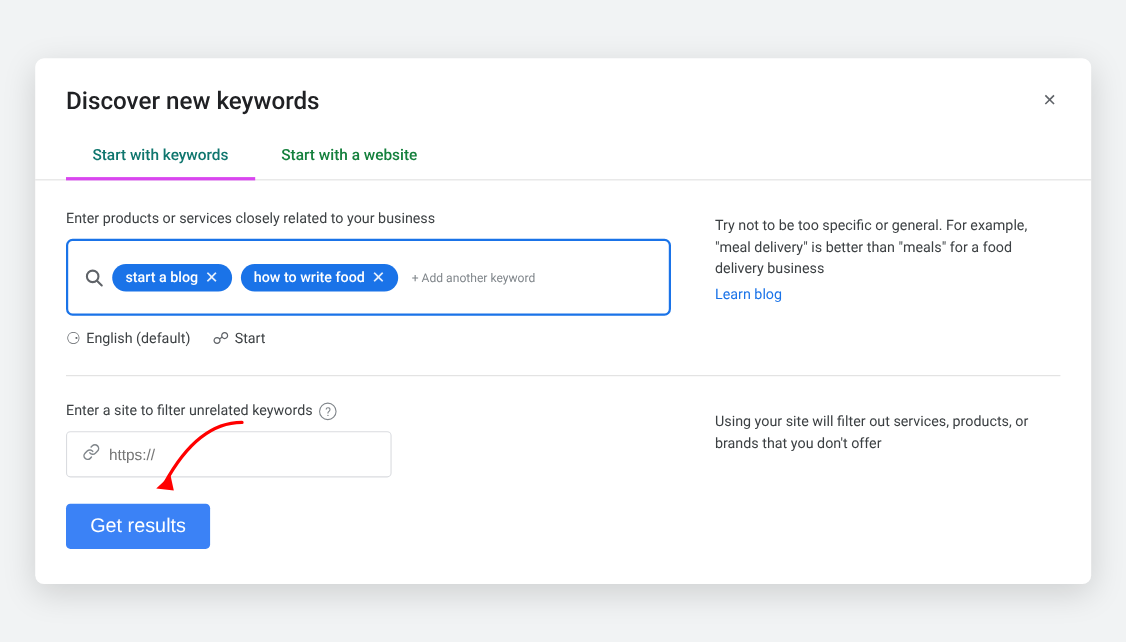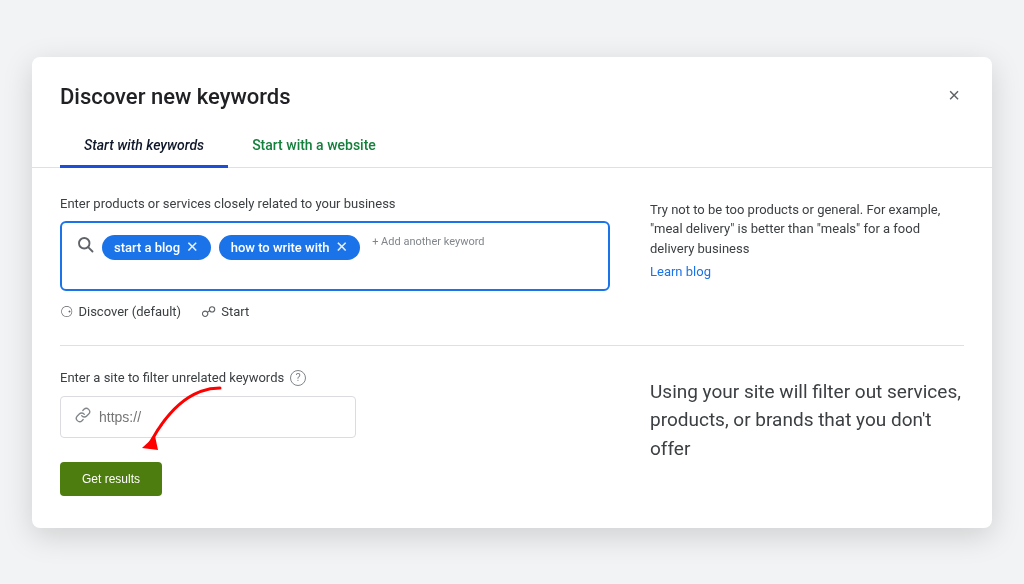--- a/index.html
+++ b/index.html
@@ -51,23 +51,22 @@
       padding: 12px 24px;
       cursor: pointer;
       font-size: 14px;
       font-weight: 500;
       color: #15803d;
       border-bottom: 3px solid transparent;
       margin-bottom: -1px;
       white-space: nowrap;
     }
     .tab.active {
-      color: #0f172a;
-      border-bottom: 3px solid #1d4ed8;
-      font-style: italic;
+      color: #0f766e;
+      border-bottom: 3px solid #d946ef;
     }
     .dialog-body {
       padding: 28px 28px 32px 28px;
     }
     .section-row {
       display: flex;
       gap: 40px;
       align-items: flex-start;
     }
     .section-left {
@@ -82,21 +81,21 @@
       color: #3c4043;
       margin-bottom: 10px;
     }
     .keyword-input-box {
       border: 2px solid #1a73e8;
       border-radius: 6px;
       padding: 12px 14px;
       min-height: 70px;
       display: flex;
       flex-wrap: wrap;
-      align-items: flex-start;
+      align-items: center;
       gap: 8px;
       cursor: text;
     }
     .search-icon-wrap {
       color: #5f6368;
       font-size: 18px;
       display: flex;
       align-items: center;
     }
     .keyword-chip {
@@ -190,42 +189,42 @@
     }
     .url-input {
       border: none;
       outline: none;
       font-size: 14px;
       color: #80868b;
       width: 100%;
       background: transparent;
     }
     .get-results-btn {
-      background: #4d7c0f;
+      background: #3b82f6;
       color: #fff;
       border: none;
       border-radius: 4px;
       padding: 10px 22px;
-      font-size: 12px;
+      font-size: 18px;
       font-weight: 500;
       cursor: pointer;
       margin-top: 24px;
     }
     .arrow-wrapper {
       position: relative;
       display: inline-block;
     }
     .arrow-svg {
       position: absolute;
       top: -60px;
       left: 60px;
       pointer-events: none;
     }
     .filter-hint-text {
-      font-size: 19px;
+      font-size: 13px;
       color: #3c4043;
       line-height: 1.5;
       padding-top: 4px;
     }
   </style>
 </head>
 <body>
 
 <div class="dialog">
   <div class="dialog-header">
@@ -252,38 +251,38 @@
             <svg width="18" height="18" viewBox="0 0 24 24" fill="none" stroke="#5f6368" stroke-width="2.5" stroke-linecap="round" stroke-linejoin="round">
               <circle cx="11" cy="11" r="7"></circle>
               <line x1="16.5" y1="16.5" x2="22" y2="22"></line>
             </svg>
           </span>
           <div class="keyword-chip">
             <span>start a blog</span>
             <span class="chip-close">✕</span>
           </div>
           <div class="keyword-chip">
-            <span>how to write with</span>
+            <span>how to write food</span>
             <span class="chip-close">✕</span>
           </div>
           <span class="add-keyword-placeholder">+ Add another keyword</span>
         </div>
         <div class="locale-row">
           <div class="locale-item">
             <span class="locale-icon">⚆</span>
-            <span>Discover (default)</span>
+            <span>English (default)</span>
           </div>
           <div class="locale-item">
             <span class="locale-icon">☍</span>
             <span>Start</span>
           </div>
         </div>
       </div>
       <div class="section-right">
-        <p class="hint-text">Try not to be too products or general. For example, "meal delivery" is better than "meals" for a food delivery business</p>
+        <p class="hint-text">Try not to be too specific or general. For example, "meal delivery" is better than "meals" for a food delivery business</p>
         <a class="learn-more" href="#">Learn blog</a>
       </div>
     </div>
 
     <hr class="divider">
 
     <div class="section-row">
       <div class="section-left">
         <div class="site-filter-label">
           <span>Enter a site to filter unrelated keywords</span>

